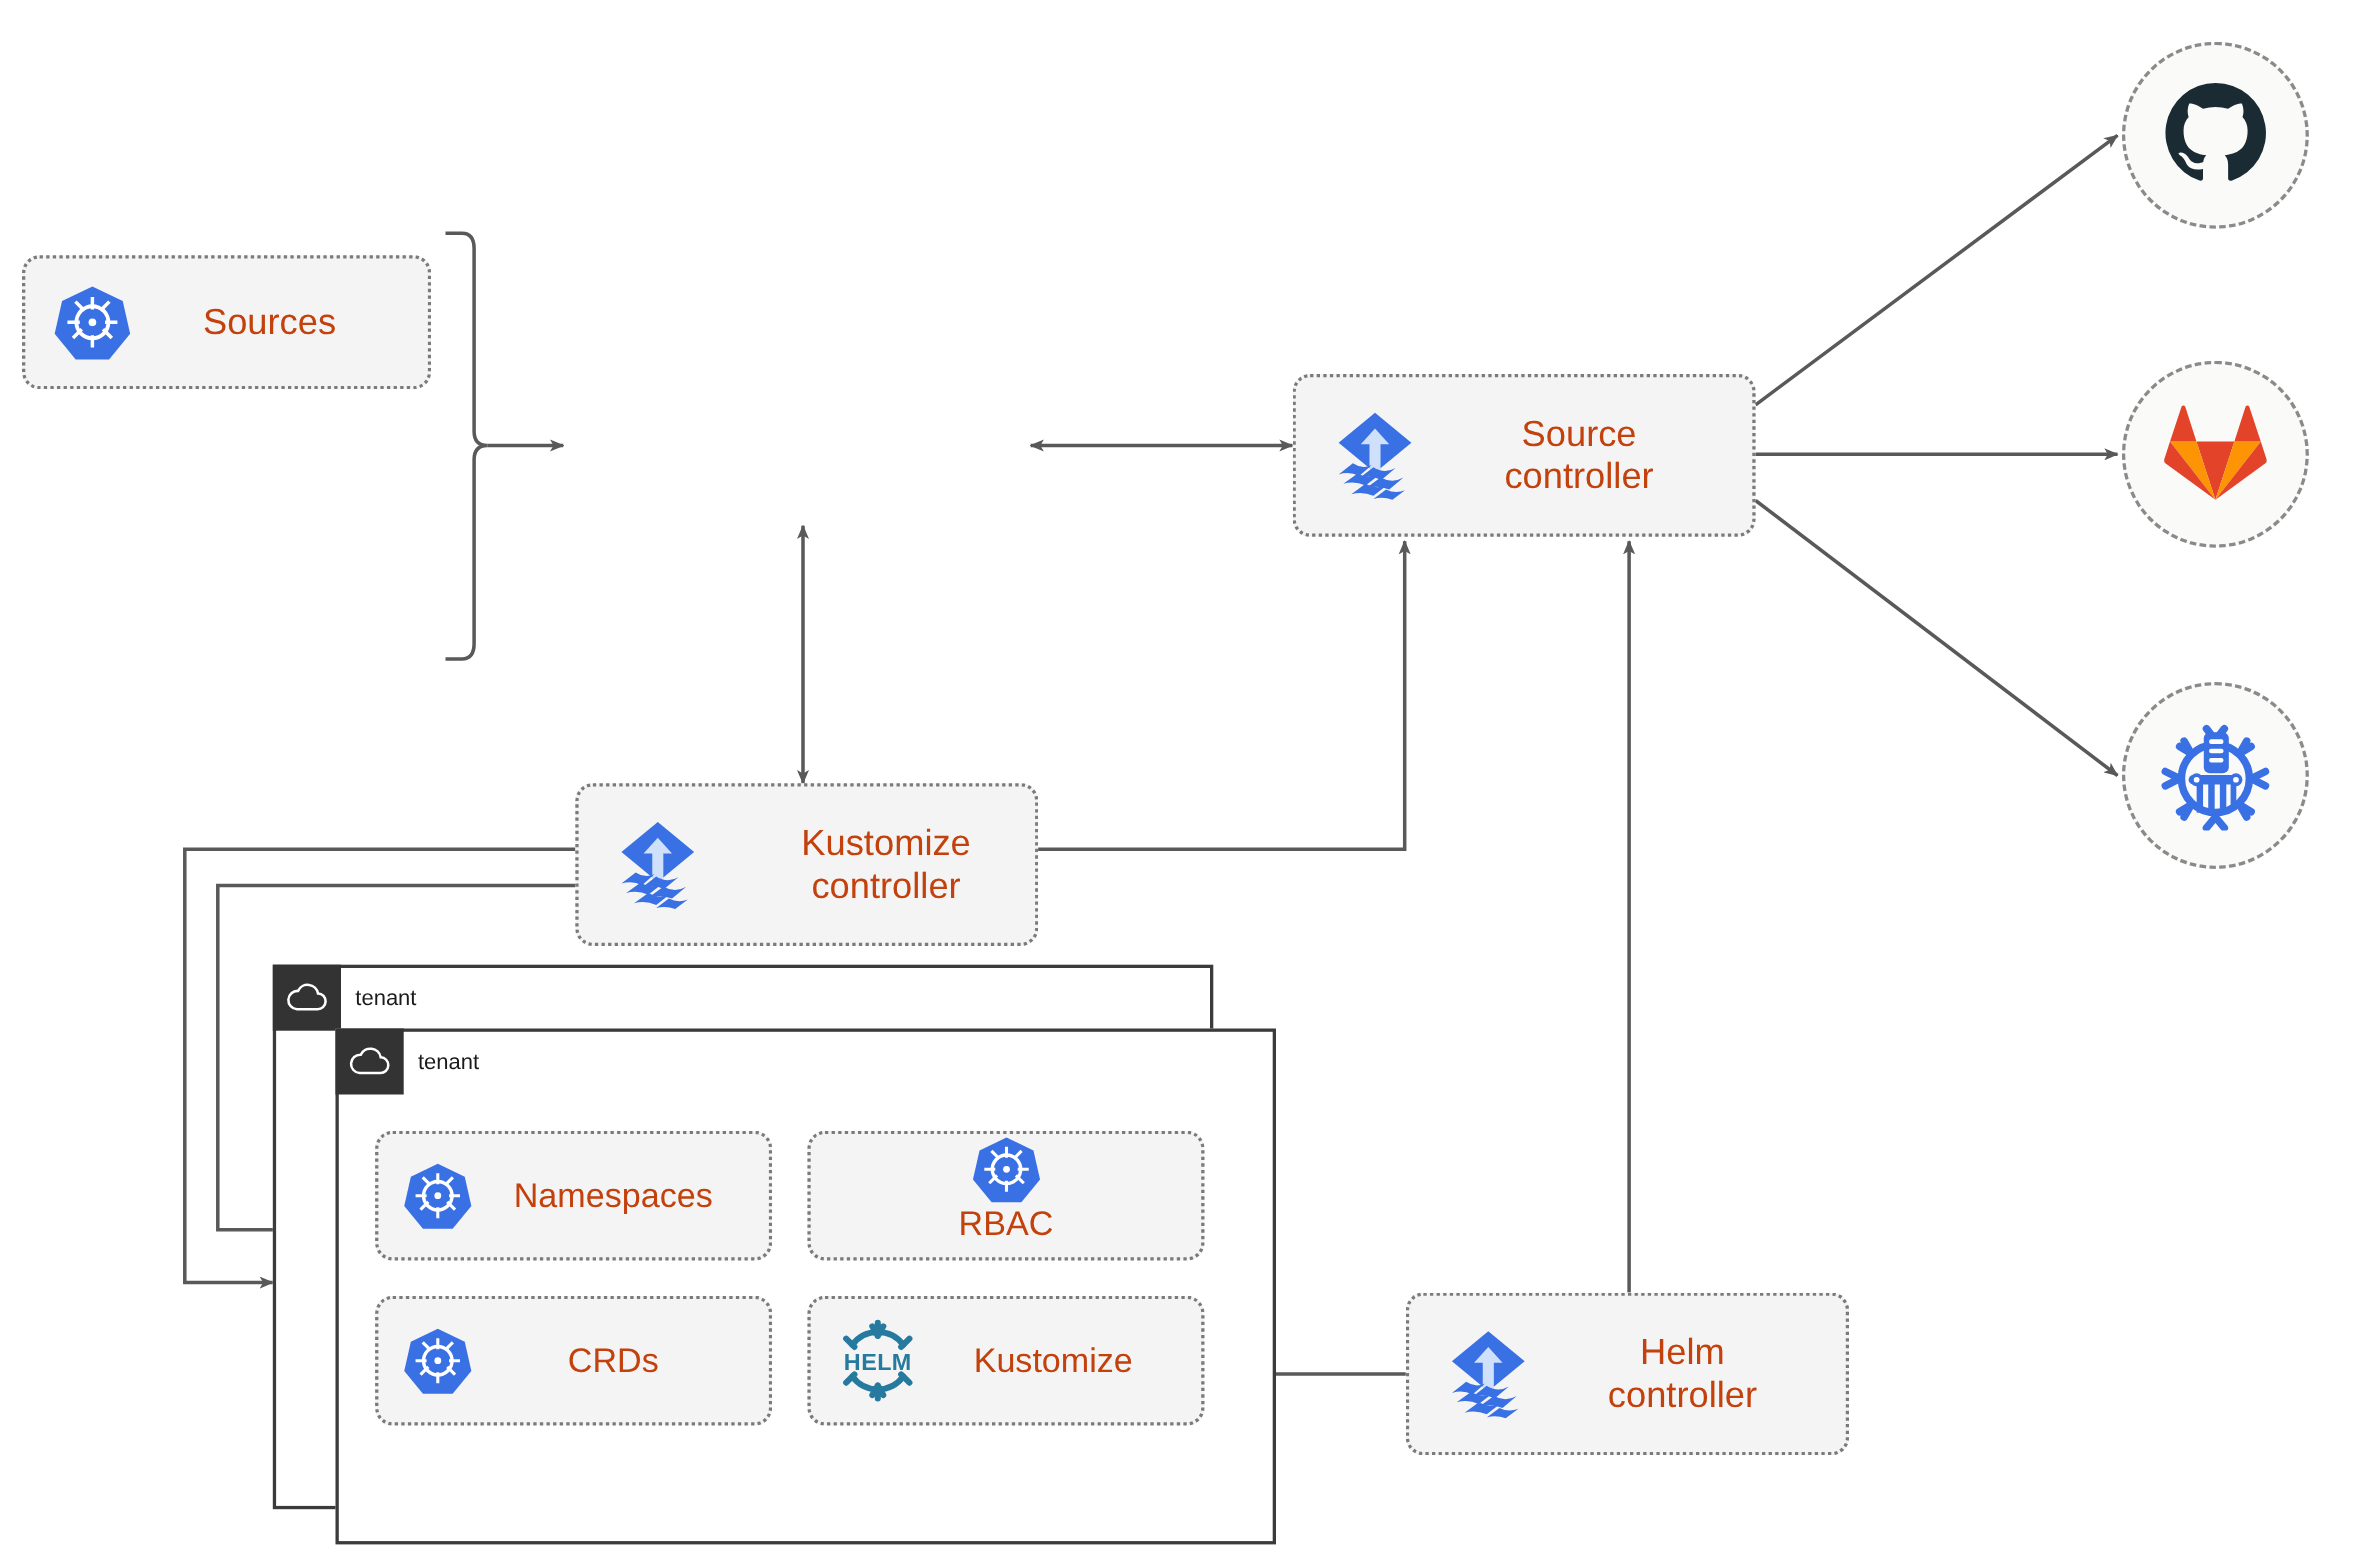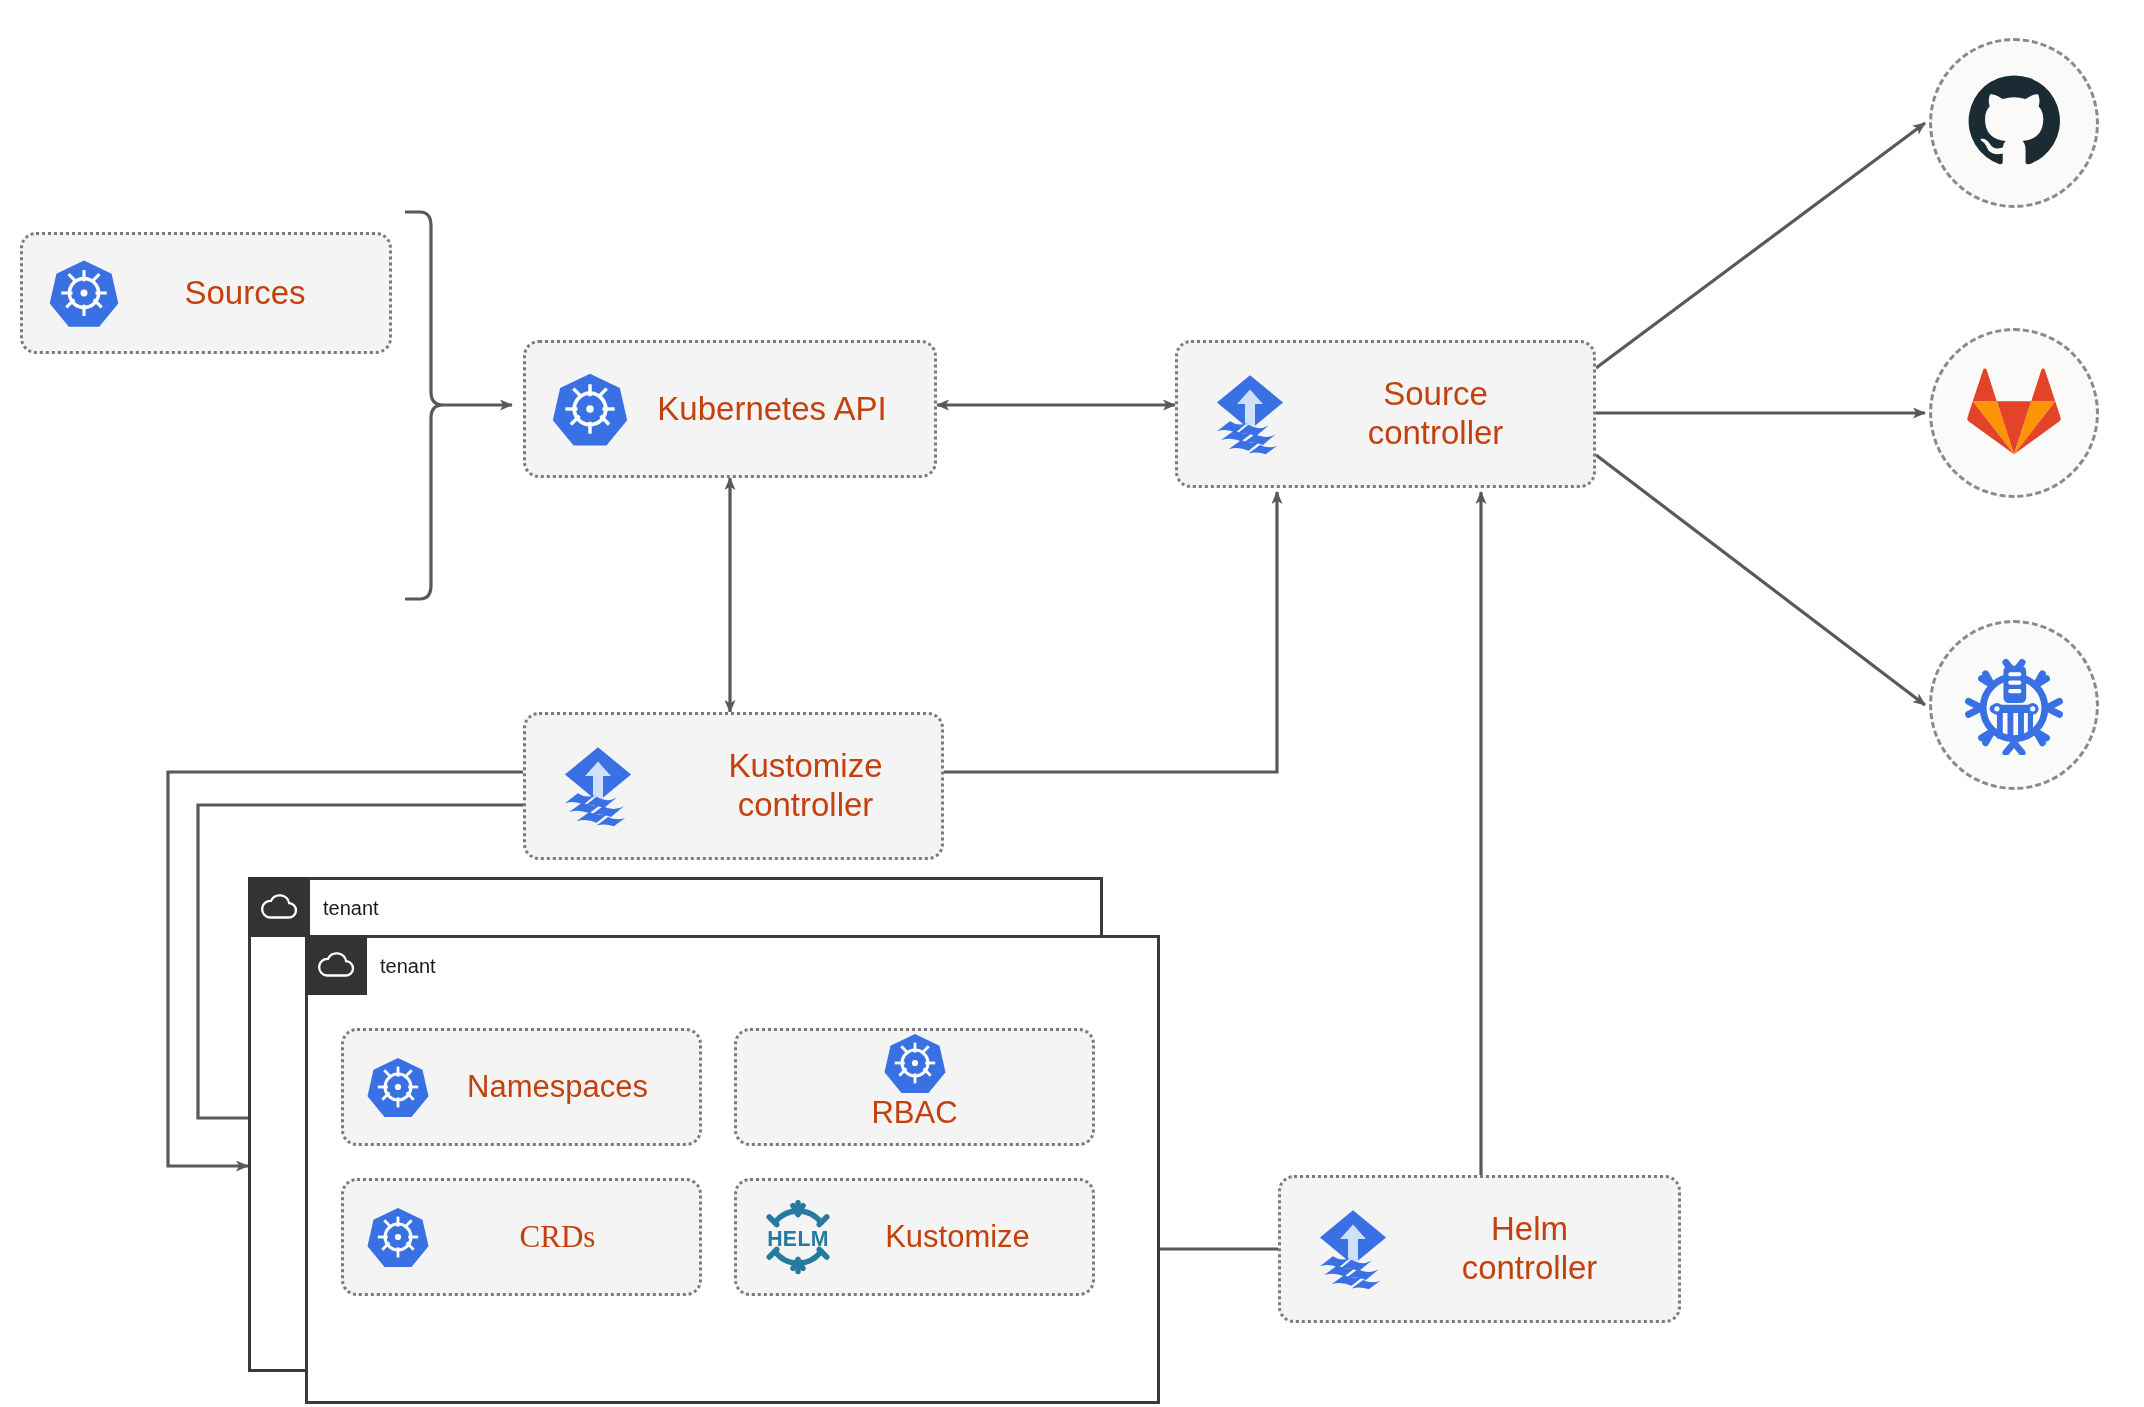--- a/index.html
+++ b/index.html
@@ -134,40 +134,20 @@
           <path d="M44.7 14.3l2 2-7.1 7.1-2-2z"></path>
           <path d="M22.4 36.6l2 2-7.1 7.1-2-2z"></path>
           <path d="M32 17.5a14.5 14.5 0 1 0 0 29 14.5 14.5 0 0 0 0-29zm0 3.1a11.4 11.4 0 1 1 0 22.8 11.4 11.4 0 0 1 0-22.8z"></path>
         </g>
       </svg>
     </span>
     <span class="card-label">Sources</span>
   </div>
 
 
-  <div class="card lg" style="left:523px; top:340px; width:414px; height:138px; padding:0 22px;">
-    <span class="icon-slot" style="width:84px;">
-      <svg width="78" height="78" viewBox="0 0 64 64">
-        <path d="M32 3 L56.5 14.8 L62.5 41.3 L45.5 62 L18.5 62 L1.5 41.3 L7.5 14.8 Z" fill="#3970E4"></path>
-        <g fill="#fff">
-          <circle cx="32" cy="32" r="3.1"></circle>
-          <path d="M30.6 11.6h2.8v10h-2.8z"></path>
-            <path d="M30.6 42.4h2.8v10h-2.8z"></path>
-          <path d="M11.8 30.6h10v2.8h-10z"></path>
-            <path d="M42.2 30.6h10v2.8h-10z"></path>
-          <path d="M17.3 16.3l2-2 7.1 7.1-2 2z"></path>
-            <path d="M39.6 38.6l2-2 7.1 7.1-2 2z"></path>
-          <path d="M44.7 14.3l2 2-7.1 7.1-2-2z"></path>
-            <path d="M22.4 36.6l2 2-7.1 7.1-2-2z"></path>
-          <path d="M32 17.5a14.5 14.5 0 1 0 0 29 14.5 14.5 0 0 0 0-29zm0 3.1a11.4 11.4 0 1 1 0 22.8 11.4 11.4 0 0 1 0-22.8z"></path>
-        </g>
-      </svg>
-    </span>
-    <span class="card-label">Kubernetes API</span>
-  </div>
 
   <div class="card lg" style="left:1175px; top:340px; width:421px; height:148px; padding:0 22px;">
     <span class="icon-slot" style="width:100px;">
       <svg width="92" height="92" viewBox="0 0 64 64">
         <path d="M32 5 L55 24 L32 43 L9 24 Z" fill="#3970E4"></path>
         <path d="M32 15 L41 25 L35.5 25 L35.5 41 L28.5 41 L28.5 25 L23 25 Z" fill="#CFE0FA"></path>
         <g fill="#3970E4">
           <path d="M9 44 L18 37 Q24 41 30 38 L22 45 Q16 42 9 44 Z"></path>
           <path d="M22 46.5 L31 39.5 Q38 44 45 40 L36 47.5 Q29 44 22 46.5 Z"></path>
           <path d="M12 50 L21 43.5 Q28 47.5 35 44 L26 51 Q19 48 12 50 Z"></path>
@@ -326,21 +306,21 @@
               <path d="M39.6 38.6l2-2 7.1 7.1-2 2z"></path>
             <path d="M44.7 14.3l2 2-7.1 7.1-2-2z"></path>
               <path d="M22.4 36.6l2 2-7.1 7.1-2-2z"></path>
             <path d="M32 17.5a14.5 14.5 0 1 0 0 29 14.5 14.5 0 0 0 0-29zm0 3.1a11.4 11.4 0 1 1 0 22.8 11.4 11.4 0 0 1 0-22.8z"></path>
           </g>
         </svg>
       </span>
       <span class="card-label">RBAC</span>
     </div>
 
-    <div class="card md" style="left:33px; top:240px; width:361px; height:118px; padding:0 18px;font-family:Liberation Serif, serif;">
+    <div class="card md" style="left:33px; top:240px; width:361px; height:118px; padding:0 18px;">
       <span class="icon-slot" style="width:72px;">
         <svg width="64" height="64" viewBox="0 0 64 64">
           <path d="M32 3 L56.5 14.8 L62.5 41.3 L45.5 62 L18.5 62 L1.5 41.3 L7.5 14.8 Z" fill="#3970E4"></path>
           <g fill="#fff">
             <circle cx="32" cy="32" r="3.1"></circle>
             <path d="M30.6 11.6h2.8v10h-2.8z"></path>
               <path d="M30.6 42.4h2.8v10h-2.8z"></path>
             <path d="M11.8 30.6h10v2.8h-10z"></path>
               <path d="M42.2 30.6h10v2.8h-10z"></path>
             <path d="M17.3 16.3l2-2 7.1 7.1-2 2z"></path>

